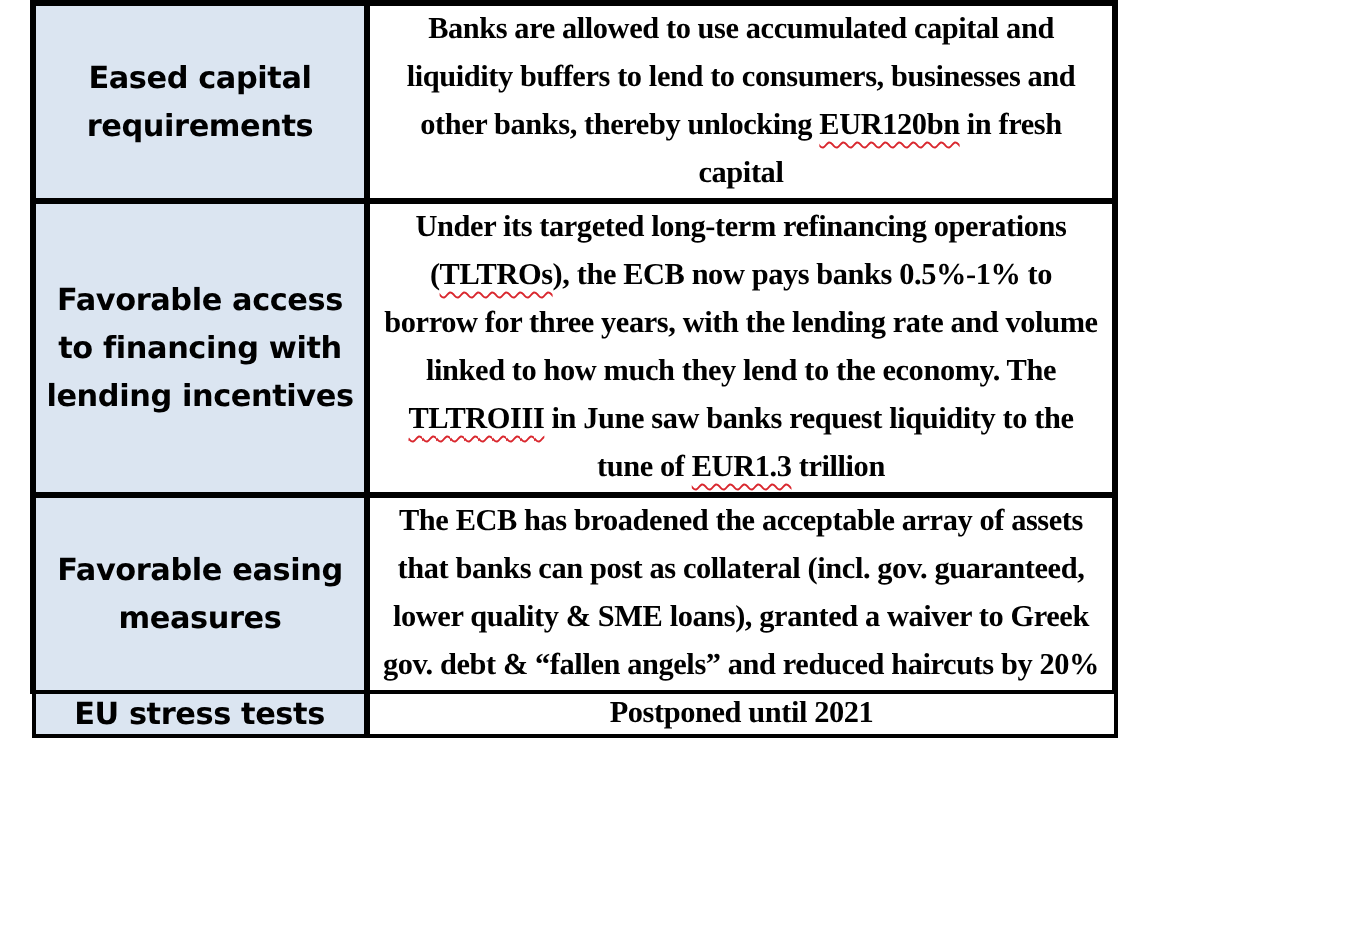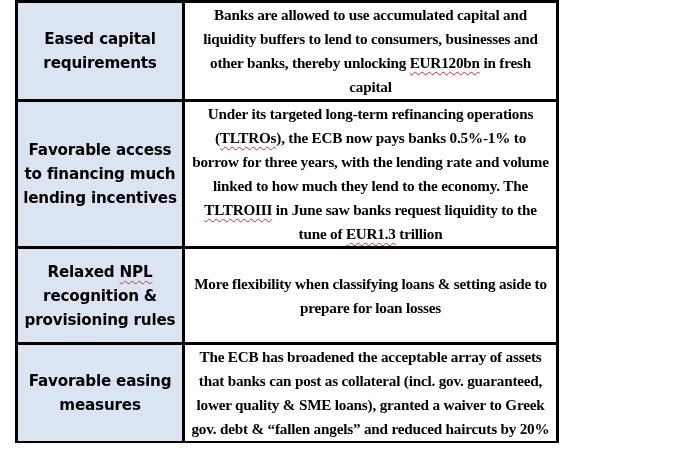--- a/index.html
+++ b/index.html
@@ -59,25 +59,25 @@
 </head>
 <body>
 
 <table>
   <tbody>
       <tr class="row-1">
     <td class="label">Eased capital requirements</td>
     <td class="desc"><span>Banks are allowed to use accumulated capital and liquidity buffers to lend to consumers, businesses and other banks, thereby unlocking </span><span class="spell">EUR120bn</span><span> in fresh capital</span></td>
   </tr>
   <tr class="row-2">
-    <td class="label">Favorable access to financing much lending incentives</td>
+    <td class="label">Favorable access to financing with lending incentives</td>
     <td class="desc"><span>Under its targeted long-term refinancing operations (</span><span class="spell">TLTROs</span><span>), the ECB now pays banks 0.5%-1% to borrow for three years, with the lending rate and volume linked to how much they lend to the economy. The </span><span class="spell">TLTROIII</span><span> in June saw banks request liquidity to the tune of </span><span class="spell">EUR1.3</span><span> trillion</span></td>
-  </tr>
-  <tr class="row-3">
-    <td class="label"><span>Relaxed </span><span class="spell">NPL</span><span> recognition &amp; provisioning rules</span></td>
-    <td class="desc">More flexibility when classifying loans &amp; setting aside to prepare for loan losses</td>
   </tr>
   <tr class="row-4">
     <td class="label">Favorable easing measures</td>
     <td class="desc">The ECB has broadened the acceptable array of assets that banks can post as  collateral (incl. gov. guaranteed, lower quality &amp; SME loans), granted a waiver to Greek gov. debt &amp; “fallen angels” and reduced haircuts by 20%</td>
   </tr>
+  <tr class="row-5">
+    <td class="label">EU stress tests</td>
+    <td class="desc">Postponed until 2021</td>
+  </tr>
 </tbody>
   </table>
 
 </body></html>

